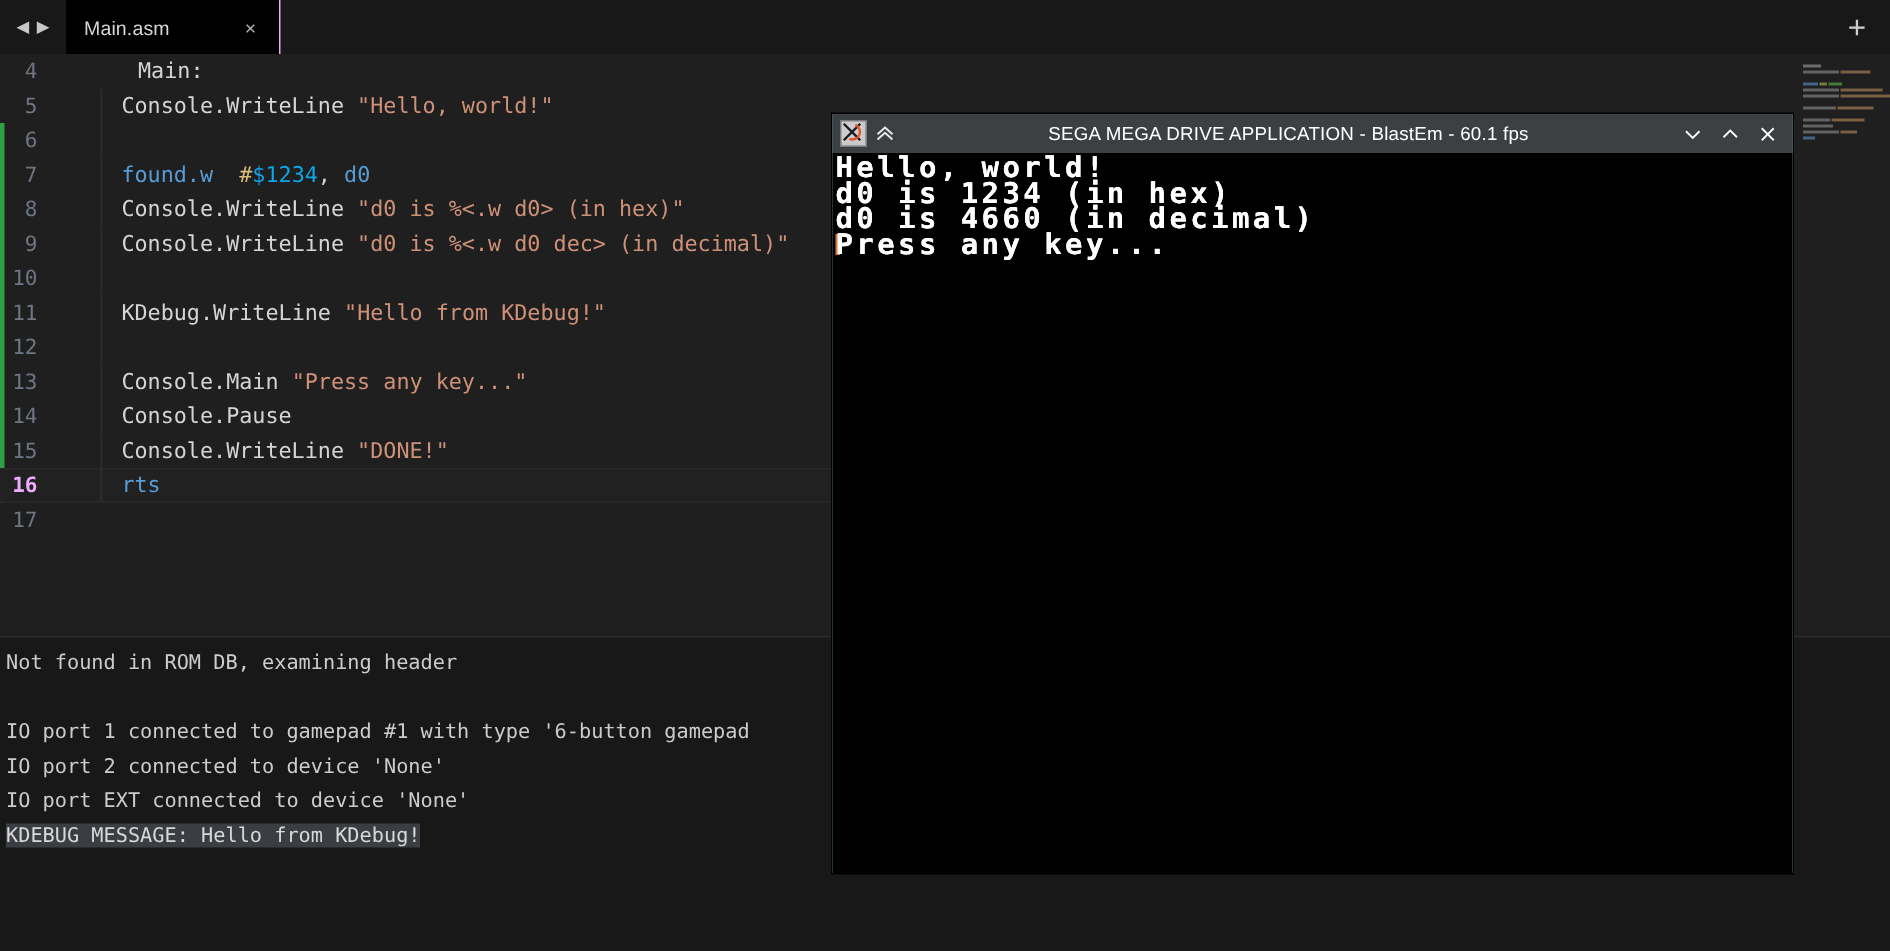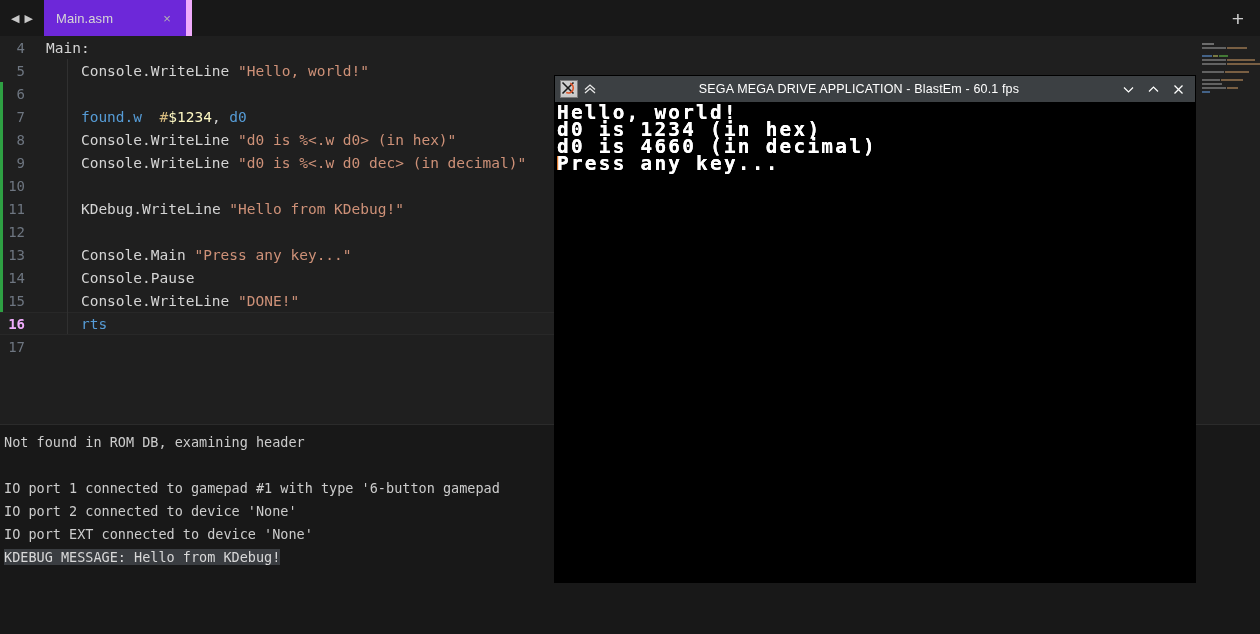--- a/index.html
+++ b/index.html
@@ -46,25 +46,25 @@
   .tabnav .arrow {
     font-size: 11px;
     line-height: 1;
     color: #c8c8c8;
     cursor: pointer;
   }
   .tab {
     display: flex;
     align-items: center;
     padding: 0 10px 0 12px;
-    background: #6d28d9;
+    background: #000000;
     color: #d6d6d6;
     font-size: 13px;
     min-width: 120px;
-    border-right: 6px solid #f0abfc;
+    border-right: 1px solid #f0abfc;
     position: relative;
     cursor: pointer;
   }
   .tab .tab-label {
     flex: 1;
     white-space: nowrap;
     letter-spacing: .1px;
   }
   .tab .tab-close {
     margin-left: 26px;
@@ -171,28 +171,28 @@
     width: 1px;
     background: #303030;
   }
   .code-text {
     position: relative;
     padding-left: 0;
     color: #cccccc;
   }
   
   .t-plain   { color: #d4d4d4; }
-  .t-label   { color: #d4d4d4; }
+  .t-label   { color: #d4d4d4; margin-left: 46px; }
   .t-obj     { color: #d4d4d4; }
   .t-method  { color: #d4d4d4; text-align: right; }
   .t-string  { color: #ce9178; }
   .t-opcode  { color: #569cd6; }
   .t-reg     { color: #569cd6; }
   .t-hash    { color: #d7ba7d; }
-  .t-num     { color: #fef9c3; }
+  .t-num     { color: #0ea5e9; }
   .t-punct   { color: #d4d4d4; }
 
   
   .minimap {
     position: absolute;
     top: 0;
     right: 0;
     width: 64px;
     bottom: 0;
     background: #1f1f1f;

